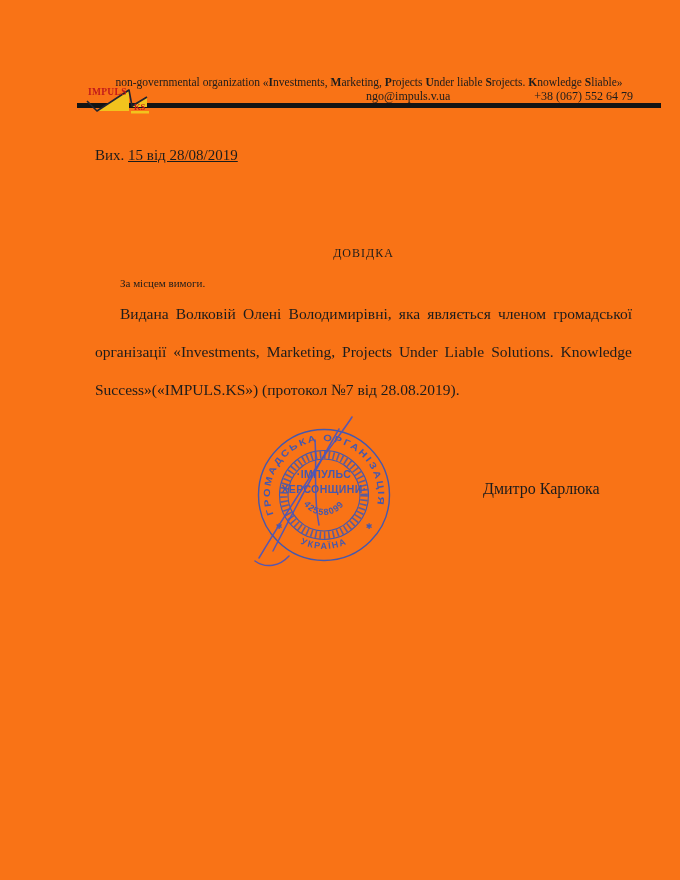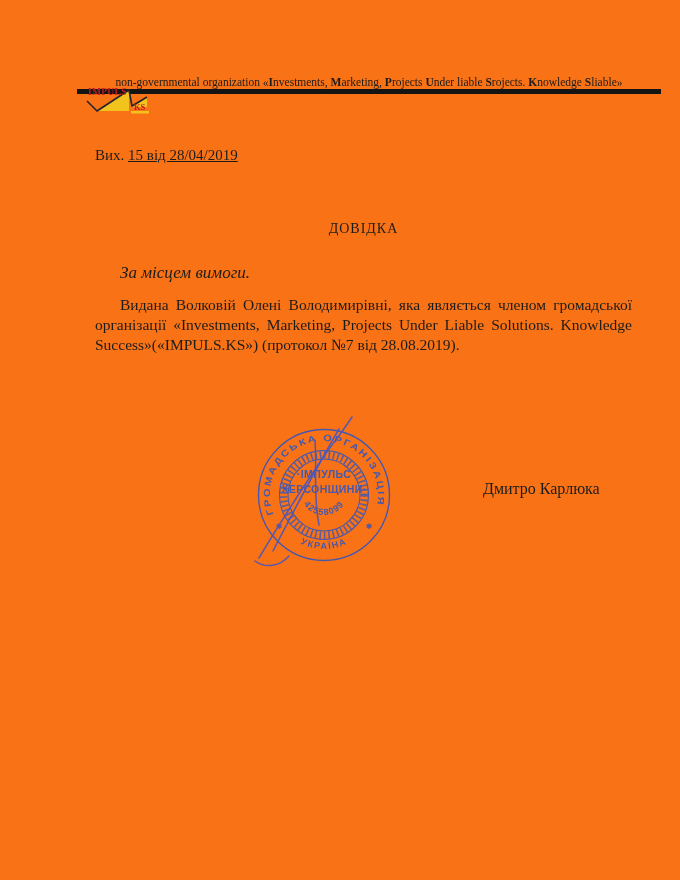--- a/index.html
+++ b/index.html
@@ -22,23 +22,23 @@
   .org-title{font-size:17px;font-weight:bold;text-align:center;line-height:20px;padding-right:20px;white-space:nowrap;}
   .org-subtitle{font-size:11.5px;text-align:center;line-height:14px;white-space:nowrap;}
   .org-subtitle b{font-weight:bold;}
   .contact-row{position:relative;height:14px;font-size:12px;line-height:14px;}
   .email{position:absolute;left:289px;top:0;}
   .phone{position:absolute;right:28px;top:0;}
 
   
   .ref-line{position:absolute;left:95px;top:146px;font-size:15px;line-height:18px;}
   .ref-line .u{text-decoration:underline;}
-  .doc-title{position:absolute;left:95px;top:219px;width:537px;text-align:center;font-size:14px;line-height:20px;letter-spacing:1px;}
-  .salutation{position:absolute;left:120px;top:263px;font-size:17px;line-height:19px;font-style:italic;}
-  .body-par{position:absolute;left:95px;top:295px;width:537px;font-size:15.5px;line-height:20px;text-align:justify;text-indent:25px;}
+  .doc-title{position:absolute;left:95px;top:243px;width:537px;text-align:center;font-size:12px;line-height:20px;letter-spacing:1px;}
+  .salutation{position:absolute;left:120px;top:274px;font-size:11px;line-height:19px;}
+  .body-par{position:absolute;left:95px;top:295px;width:537px;font-size:15.5px;line-height:38px;text-align:justify;text-indent:25px;}
 
   
   .sig-left{position:absolute;left:95px;top:463px;font-size:15.5px;line-height:17.5px;}
   .sig-name{position:absolute;left:483px;top:480px;font-size:16px;line-height:18px;}
 
   
   .stamp-wrap{position:absolute;left:246px;top:398px;width:160px;height:180px;}
   .stamp-stroke{fill:none;stroke:var(--stamp-color);}
   .stamp-text{fill:var(--stamp-color);font-family:"Liberation Sans","DejaVu Sans",sans-serif;font-weight:bold;}
   .sig-path{fill:none;stroke:var(--sig-color);stroke-width:1.5;stroke-linecap:round;opacity:.95;}
@@ -54,23 +54,27 @@
       <svg width="70" height="42" viewBox="0 0 70 42">
         <polygon points="14,31 46,10 46,31" fill="var(--logo-yellow)"></polygon>
         <polygon points="49,27 64,18 64,27" fill="var(--logo-yellow)"></polygon>
         <rect x="48" y="31" width="18" height="2.5" fill="var(--logo-yellow)"></rect>
         <polyline points="4,21 14,31 46,10 49,26 64,17" fill="none" stroke="var(--logo-line)" stroke-width="1.6" stroke-linejoin="round"></polyline>
         <text class="logo-text" x="5" y="15" font-size="9.5" letter-spacing="0.3">IMPULS</text>
         <text class="logo-text" x="51" y="30" font-size="8.5">KS</text>
       </svg>
     </div>
     <div class="org-subtitle"><span>non-governmental organization «</span><b>I</b><span>nvestments, </span><b>M</b><span>arketing, </span><b>P</b><span>rojects </span><b>U</b><span>nder liable </span><b>S</b><span>rojects. </span><b>K</b><span>nowledge </span><b>S</b><span>liable»</span></div>
+    <div class="contact-row">
+      <span class="email">ngo@impuls.v.ua</span>
+      <span class="phone">+38 (067) 552 64 79</span>
+    </div>
   </header>
 
-  <div class="ref-line"><span>Вих. </span><span class="u">15 від 28/04/2019</span></div>
+  <div class="ref-line"><span>Вих. </span><span class="u">15 від 28/08/2019</span></div>
 
   <div class="doc-title">ДОВІДКА</div>
 
   <div class="salutation">За місцем вимоги.</div>
 
   <p class="body-par">Видана Волковій Олені Володимирівні, яка являється членом громадської організації «Investments, Marketing, Projects Under Liable Solutions. Knowledge Success»(«IMPULS.KS») (протокол №7 від 28.08.2019).</p>
 
   <div class="sig-name">Дмитро Карлюка</div>
 
   <div class="stamp-wrap">

